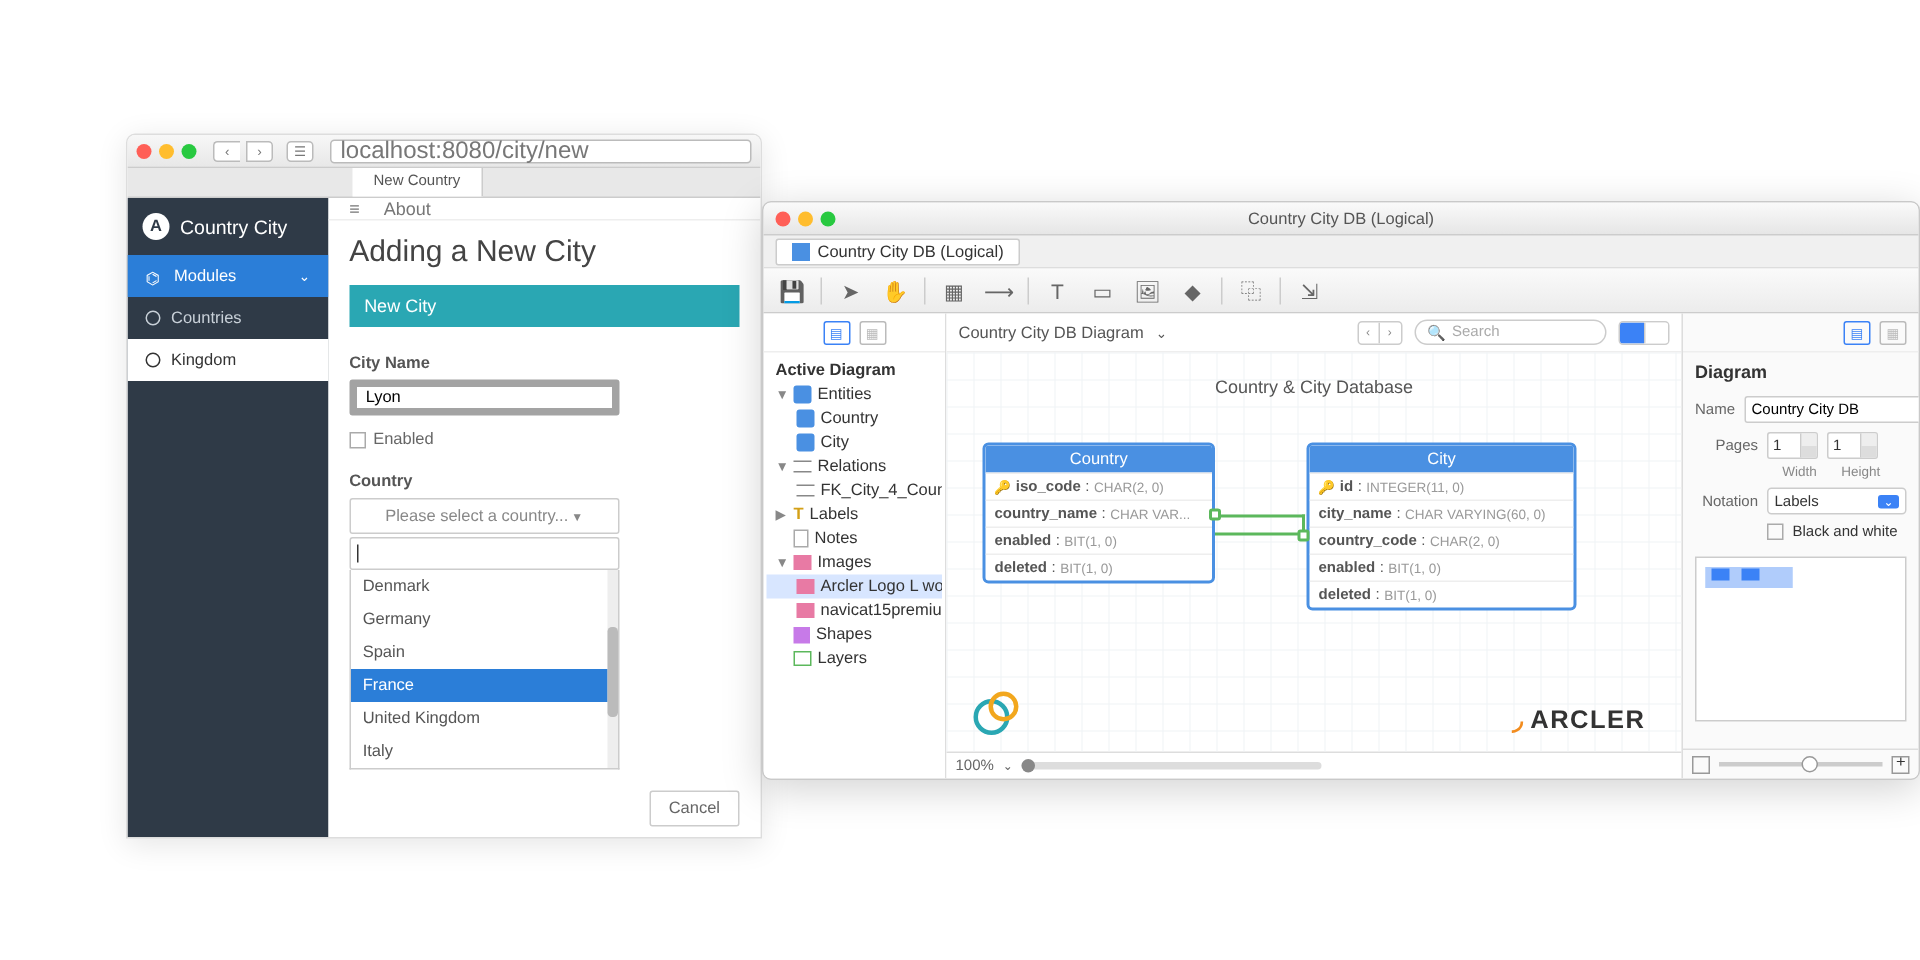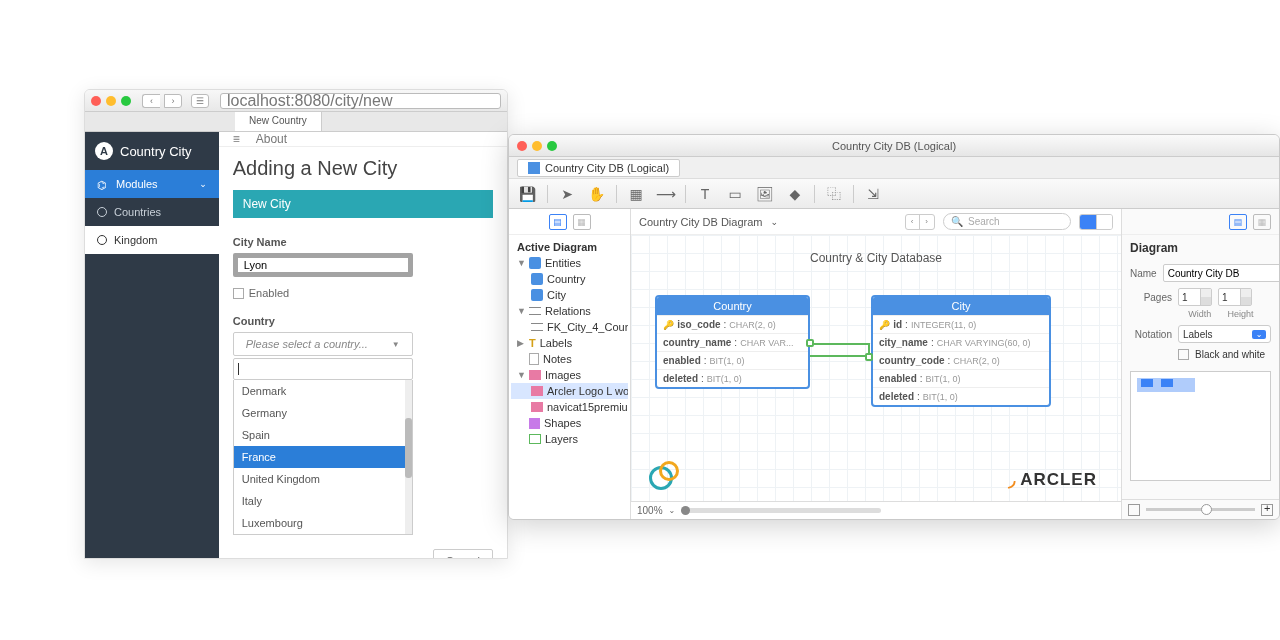--- a/index.html
+++ b/index.html
@@ -33,21 +33,21 @@
   .main { flex:1; background:#fff; display:flex; flex-direction:column;}
   .topbar { height:35px; display:flex; align-items:center; gap:16px; padding:0 14px; border-bottom:1px solid #eee; color:#777; font-size:12px;}
   .page { padding:10px 14px; overflow:visible;}
   .page h1 { font-size:20px; font-weight:400; color:#444; margin-bottom:10px;}
   .panel-head { background:#2aa7b3; color:#fff; padding:7px 10px; font-size:12px;}
   .panel-body { padding:10px 0;}
   .form-label { font-weight:600; font-size:11px; color:#555; margin:8px 0 5px;}
   .text-input { width:180px; height:24px; border:5px solid #a3a3a3; border-radius:2px; padding:0 6px; font-size:11px;}
   .checkbox-row { display:flex; align-items:center; gap:5px; font-size:11px; color:#666; margin-top:10px;}
   .chk { width:11px;height:11px;border:1px solid #aaa;}
-  .select { width:180px; height:24px; border:1px solid #ccc; border-radius:2px; padding:0 12px; font-size:11px; color:#888; display:flex; align-items:center; justify-content:space-between; margin-top:4px;font-style:italic;}
+  .select { width:180px; height:24px; border:1px solid #ccc; border-radius:2px; padding:0 23px; font-size:11px; color:#888; display:flex; align-items:center; justify-content:space-between; margin-top:4px;}
   .search-input { width:180px; height:22px; border:1px solid #ccc; border-radius:2px; margin-top:2px; padding:0 4px; font-size:11px; display:flex; align-items:center;}
   .search-input .cursor{ width:1px; height:12px; background:#333;}
   .dropdown { width:180px; border:1px solid #ccc; border-top:none; background:#fff; max-height:160px; overflow:hidden; position:relative;}
   .dropdown-scroll { position:absolute; right:0; top:0; width:7px; height:100%; background:#eee;}
   .dropdown-thumb { position:absolute; right:0; top:38px; width:7px; height:60px; background:#bbb; border-radius:3px;}
   .dd-item { padding:5px 8px; font-size:11px; color:#555;}
   .dd-item.sel { background:#2b7ed8; color:#fff;}
   .btns { margin-top:14px; display:flex; gap:6px; margin-left:200px;}
   .btn { padding:5px 12px; border:1px solid #ccc; border-radius:2px; font-size:11px; background:#fff; color:#666;}
 
@@ -192,21 +192,20 @@
           <div class="search-input">
               <div class="cursor"></div>
             </div>
           <div class="dropdown" id="dd">
               <div class="dd-item">Denmark</div>
               <div class="dd-item">Germany</div>
               <div class="dd-item">Spain</div>
               <div class="dd-item sel">France</div>
               <div class="dd-item">United Kingdom</div>
               <div class="dd-item">Italy</div>
-              <div class="dd-item">Luxembourg</div>
               <div class="dropdown-scroll"></div>
               <div class="dropdown-thumb"></div>
             </div>
           <div class="btns">
             <div class="btn">Cancel</div>
           </div>
         </div>
       </div>
     </div>
   </div>

